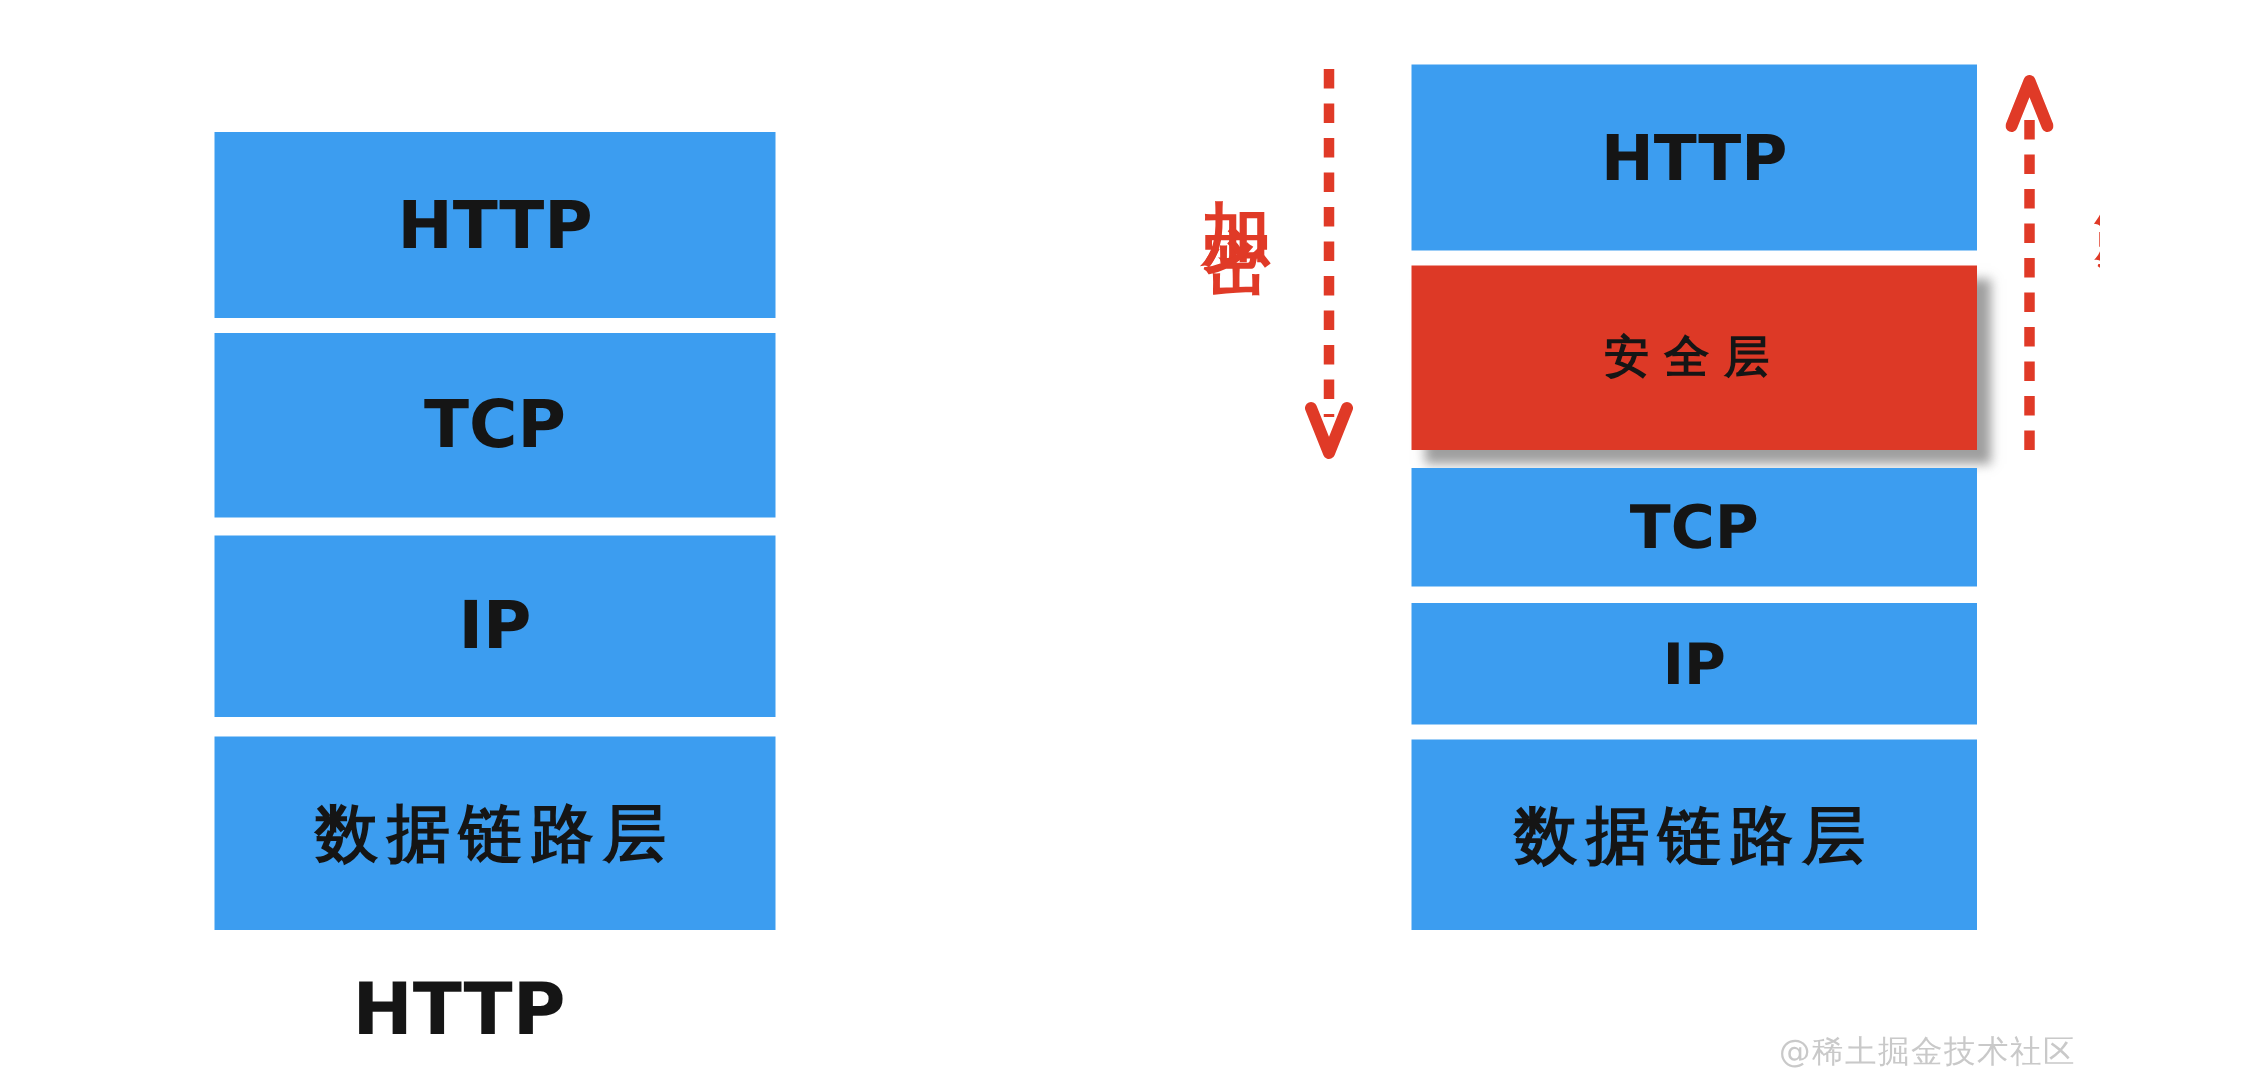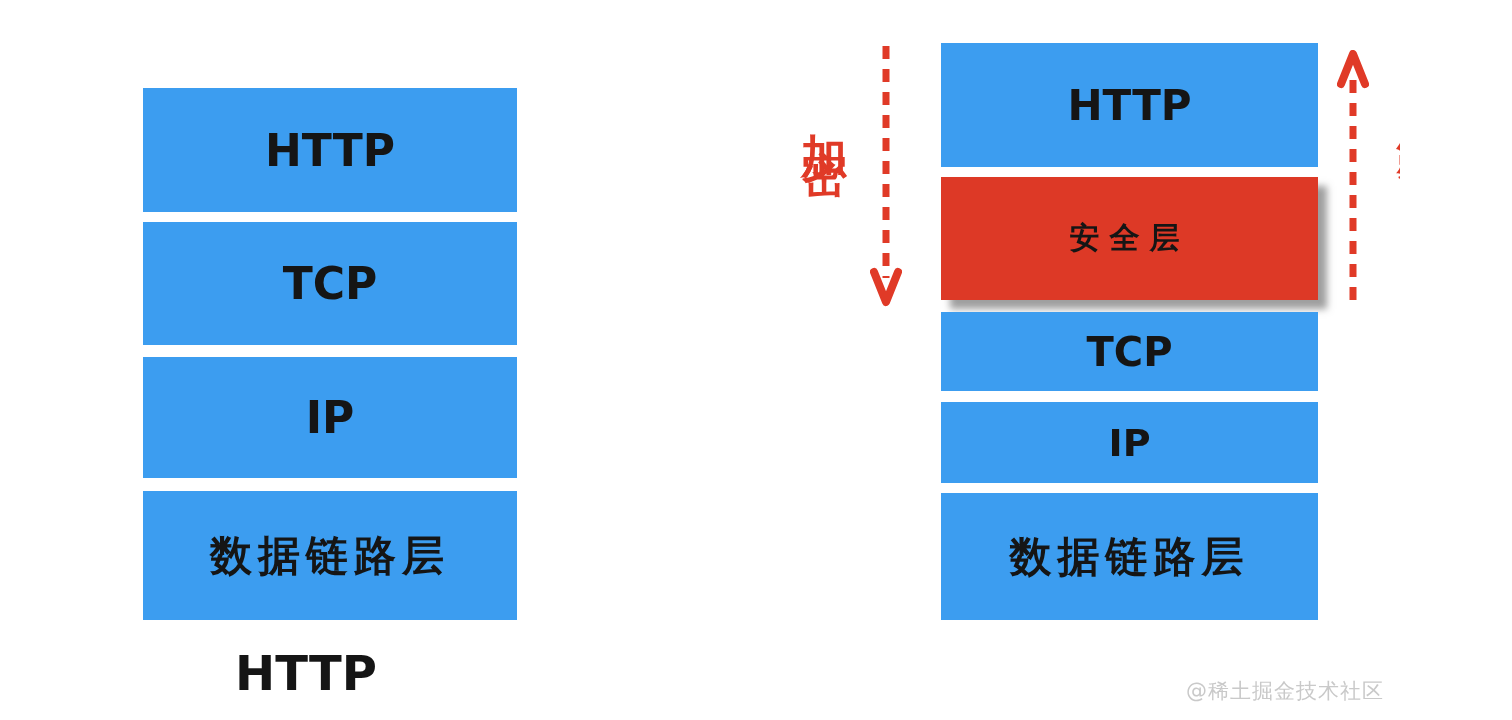--- a/index.html
+++ b/index.html
@@ -82,21 +82,21 @@
   .arrow line, .arrow path {
     stroke: var(--annotation-red);
     fill: none;
   }
   .arrow line { stroke-width: 7; stroke-dasharray: 13 10; }
   .arrow path { stroke-width: 8; stroke-linecap: round; stroke-linejoin: round; }
 
   .watermark {
     position: absolute;
     right: 16px;
-    bottom: 15px;
+    bottom: 5px;
     font-size: 21px;
     color: var(--watermark-gray);
     letter-spacing: 1px;
   }
 </style>
 </head>
 <body>
 
 <div class="canvas">
 

